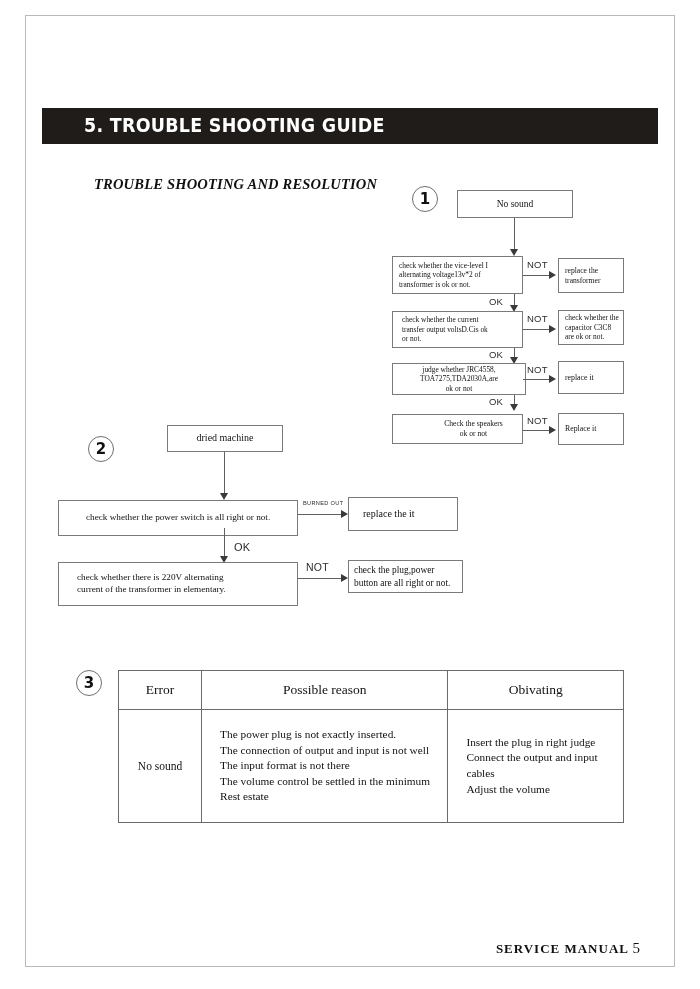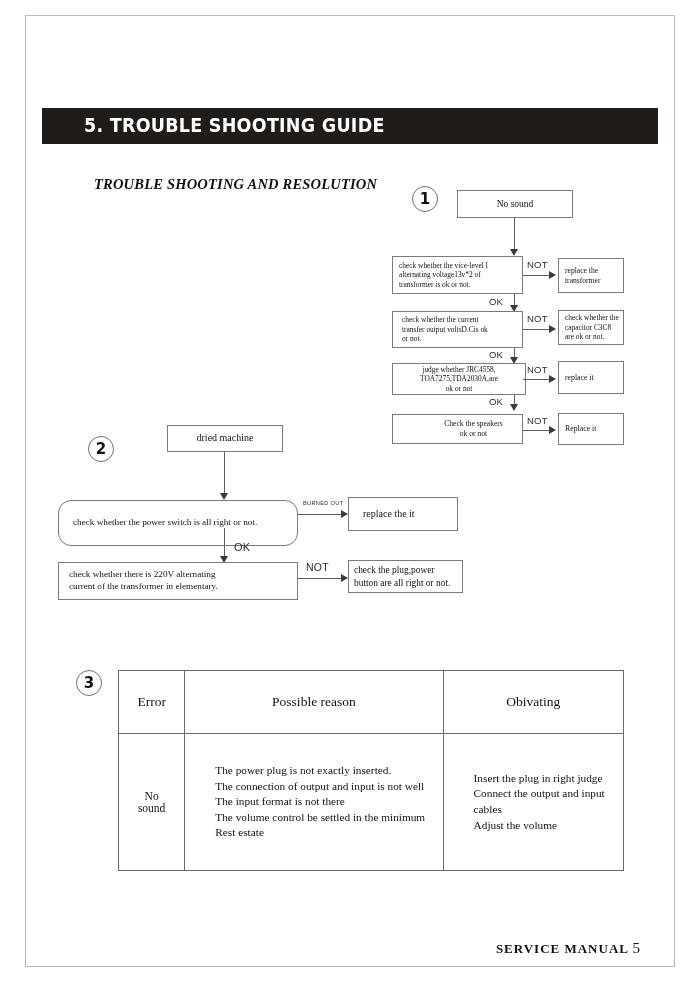--- a/index.html
+++ b/index.html
@@ -145,21 +145,21 @@
     top: 670px;
     width: 506px;
     border-collapse: collapse;
     font-family: "Liberation Serif", serif;
     background: #fff;
   }
   #fault-table td, #fault-table th {
     border: 1px solid #6b6b6b;
     font-weight: normal;
     vertical-align: middle;
-    padding: 16px;
+    padding: 4px;
   }
   #fault-table thead th {
     height: 30px;
     font-size: 13.5px;
     text-align: center;
   }
   #fault-table tbody td { height: 104px; }
   .col-error   { width: 90px; text-align: center; font-size: 11.5px; }
   .col-reason  { width: 242px; }
   .col-obv     { width: 174px; }
@@ -270,34 +270,34 @@
 
 <div class="step-circle" style="left:88px; top:436px;">2</div>
 
 <div class="fbox center" style="left:167px; top:425px; width:116px; height:27px; font-size:10px;">
   <span class="ln">dried machine</span>
 </div>
 
 <div class="vline" style="left:224px; top:452px; height:43px;"></div>
 <div class="arrow-down" style="left:220px; top:493px;"></div>
 
-<div class="fbox left" style="left:58px; top:500px; width:240px; height:46px; font-size:9.2px; padding-left:14px;border-radius:13px;">
+<div class="fbox left" style="left:58px; top:500px; width:240px; height:36px; font-size:9.2px; padding-left:27px;">
   <span class="ln">check whether the power switch is all right or not.</span>
 </div>
 <div class="hline" style="left:298px; top:514px; width:46px;"></div>
 <div class="arrow-right" style="left:341px; top:510px;"></div>
 <div class="edge-label tiny" style="left:303px; top:500px;">BURNED OUT</div>
 <div class="fbox left" style="left:348px; top:497px; width:110px; height:34px; font-size:10px; padding-left:14px;">
   <span class="ln">replace the it</span>
 </div>
 <div class="vline" style="left:224px; top:528px; height:31px;"></div>
 <div class="arrow-down" style="left:220px; top:556px;"></div>
 <div class="edge-label" style="left:234px; top:541px; font-size:11px;">OK</div>
 
-<div class="fbox left" style="left:58px; top:562px; width:240px; height:38px; font-size:9.2px; padding-left:10px;">
+<div class="fbox left" style="left:58px; top:562px; width:240px; height:44px; font-size:9.2px; padding-left:18px;">
   <span class="ln">check whether there is 220V alternating</span>
   <span class="ln">current of the transformer in elementary.</span>
 </div>
 <div class="hline" style="left:298px; top:578px; width:46px;"></div>
 <div class="arrow-right" style="left:341px; top:574px;"></div>
 <div class="edge-label" style="left:306px; top:561px; font-size:10.5px;">NOT</div>
 <div class="fbox left" style="left:348px; top:560px; width:115px; height:33px; font-size:9.4px; padding-left:5px;">
   <span class="ln">check the plug,power</span>
   <span class="ln">button are all right or not.</span>
 </div>

